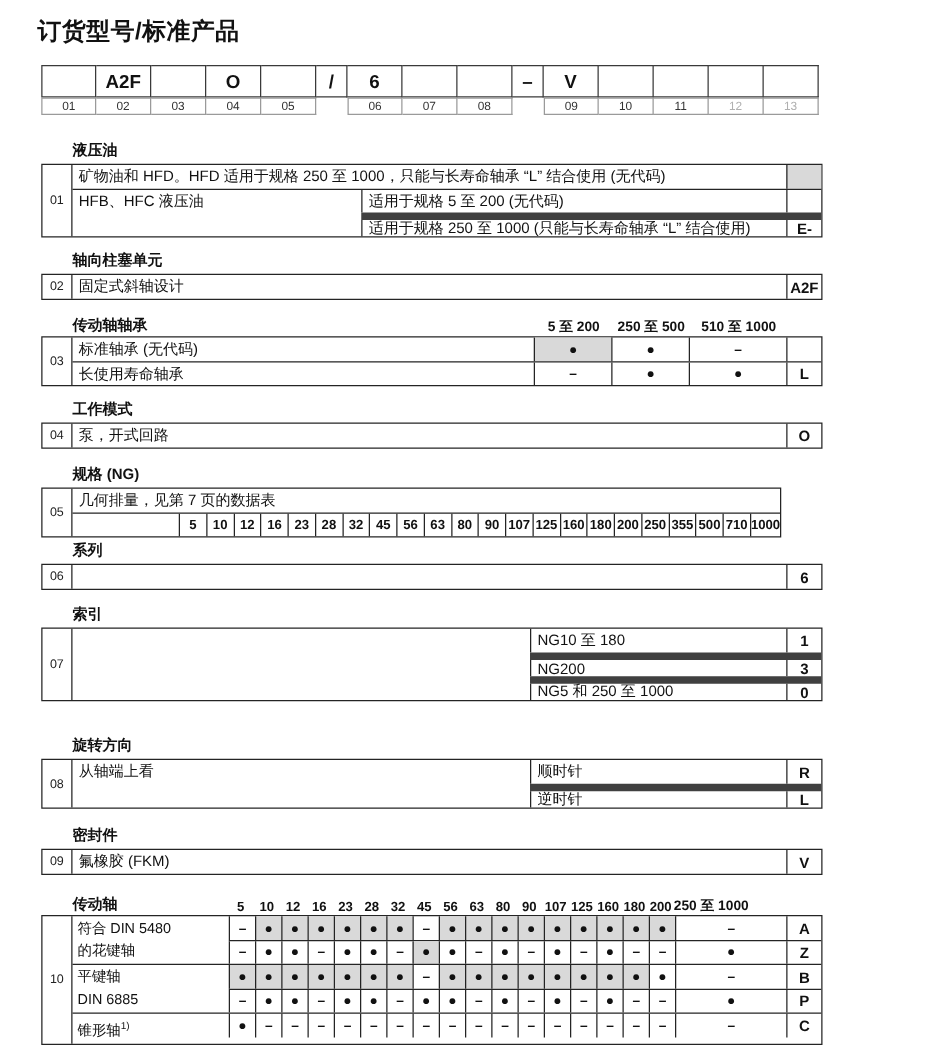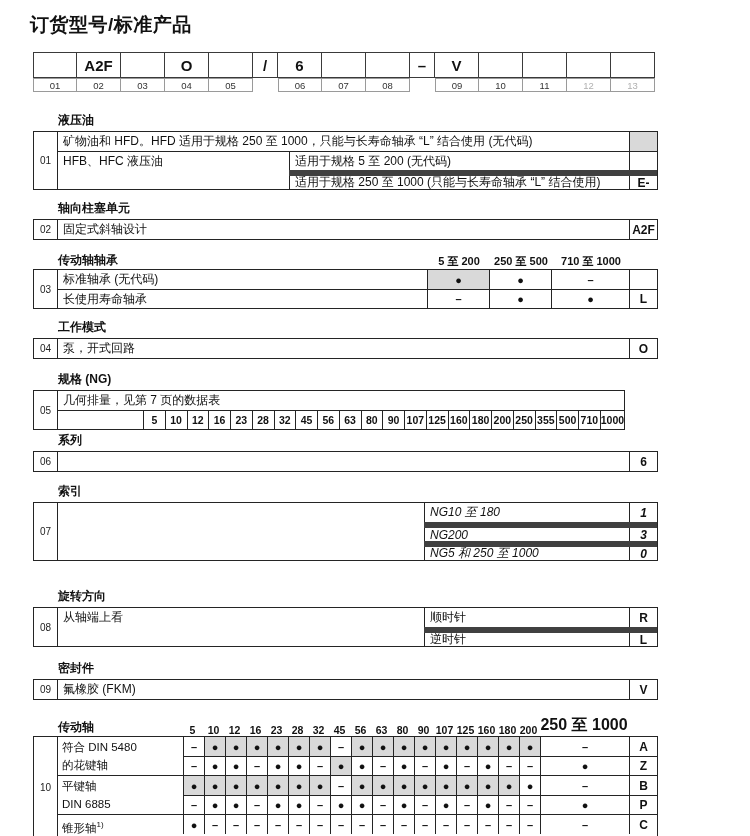--- a/index.html
+++ b/index.html
@@ -50,21 +50,21 @@
   .w368 { width:368px; } .w233 { width:233px; }
 
   
   .hdr { display:flex; width:625px; margin-left:33px; align-items:flex-end; font-weight:bold; }
   .hlabel { flex:1; font-size:12px; padding-left:25px; }
   .hcell3 { width:62px; text-align:center; font-size:11px; }
   .hcell3.last { width:78px; }
   .hspace { width:28px; }
   .mh { width:21px; text-align:center; font-size:10.5px; }
   .mhl { width:149px; padding-left:25px; font-size:12px; }
-  .mhw { width:90px; text-align:center; font-size:16px; }
+  .mhw { width:90px; text-align:left; font-size:11px; }
 
   
   .mcell { width:21px; flex-shrink:0; border-left:1px solid #242424; display:flex; align-items:center;
            justify-content:center; font-size:11px; font-weight:bold; }
   .w3 .mcell { width:62px; } .w3 .mcell:last-child { width:78px; }
   .cells { display:flex; }
 
   
   .szblank { width:85px; flex-shrink:0; }
   .szcells { flex:1; display:flex; }
@@ -189,21 +189,21 @@
         <div class="cell grow">固定式斜轴设计</div>
         <div class="codecell">A2F</div>
       </div>
     </div>
   </div>
 
   <div class="hdr mt12">
     <div class="hlabel">传动轴轴承</div>
     <div class="hcell3">5 至 200</div>
     <div class="hcell3">250 至 500</div>
-    <div class="hcell3 last">710 至 1000</div>
+    <div class="hcell3 last">510 至 1000</div>
     <div class="hspace"></div>
   </div>
   <div class="tbl">
     <div class="numcol">03</div>
     <div class="tbody">
       <div class="tr">
         <div class="cell grow">标准轴承 (无代码)</div>
         <div class="cells w3">
             <div class="mcell sh">●</div>
             <div class="mcell">●</div>
@@ -279,21 +279,21 @@
         <div class="cell grow"></div>
         <div class="codecell">6</div>
       </div>
     </div>
   </div>
 
   <div class="slabel mt11">索引</div>
   <div class="tbl">
     <div class="numcol">07</div>
     <div class="tbody">
-      <div class="tr" style="height:57px;font-style:italic;">
+      <div class="tr" style="height:57px;">
         <div class="split">
           <div class="leftlabel"></div>
           <div class="rrows w233">
             <div class="rrow">
               <div class="subcell">NG10 至 180</div>
               <div class="codecell">1</div>
             </div>
             <div class="rrow">
               <div class="subcell">NG200</div>
               <div class="codecell">3</div>

